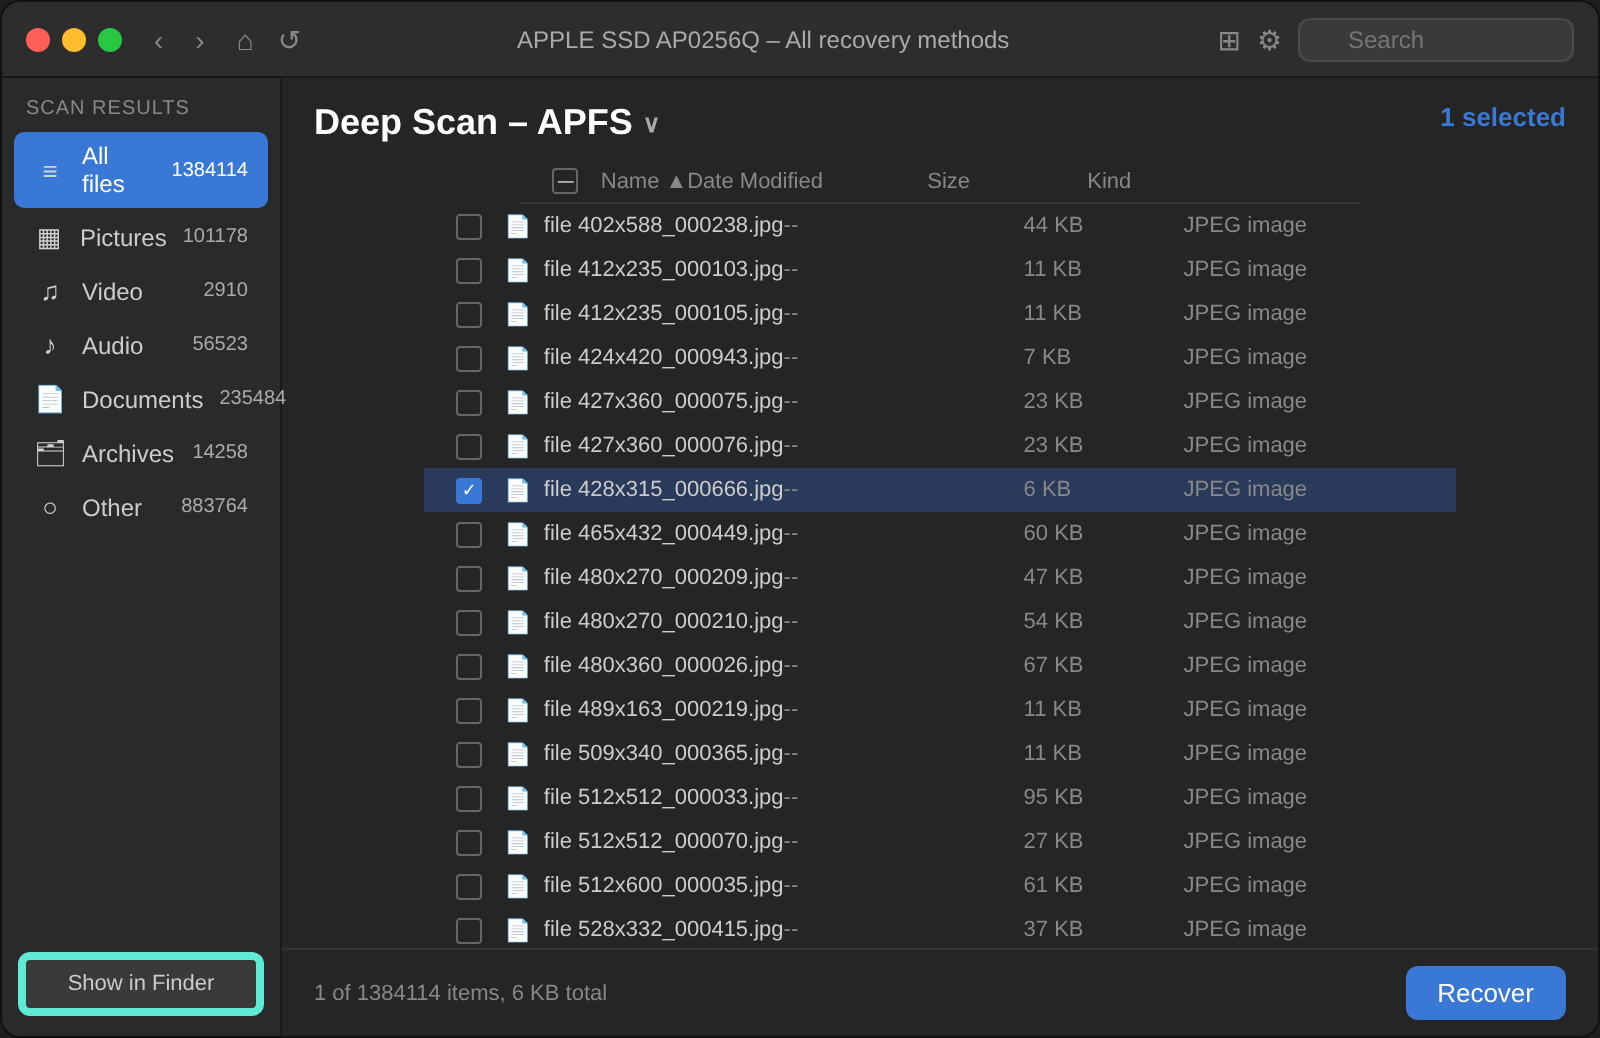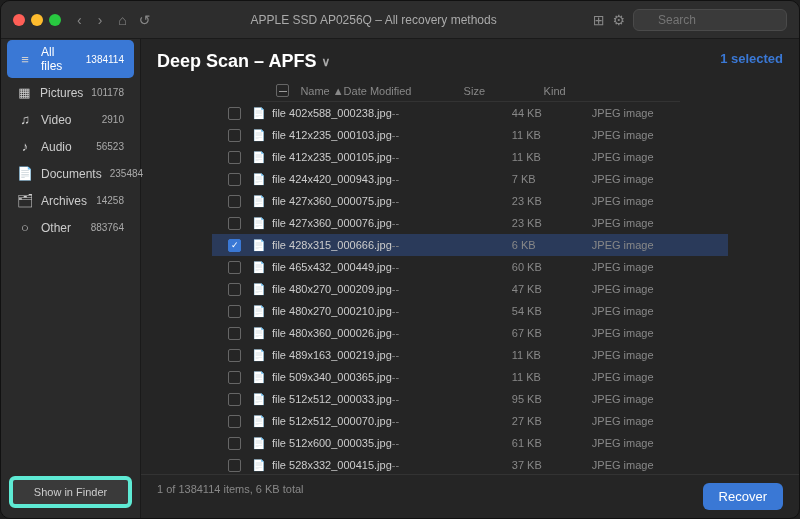--- a/index.html
+++ b/index.html
@@ -92,21 +92,21 @@
       border: none;
     }
 
     .search-box {
       background: #3a3a3a;
       border: 1px solid #4a4a4a;
       border-radius: 6px;
       padding: 3px 24px 3px 24px;
       color: #ccc;
       font-size: 12px;
-      width: 154px;
+      width: 138px;
       outline: none;
       position: relative;
     }
 
     .search-wrap {
       position: relative;
       display: flex;
       align-items: center;
     }
 
@@ -339,20 +339,21 @@
     }
 
     .row-kind {
       color: #888;
     }
 
     
     .content-footer {
       padding: 8px 16px;
       display: flex;
+      align-items: center;
       justify-content: space-between;
       border-top: 1px solid #333;
       flex-shrink: 0;
     }
 
     .footer-info {
       font-size: 11px;
       color: #888;
     }
 
@@ -409,20 +410,21 @@
       <div class="search-wrap">
         <span class="search-icon-inline">🔍</span>
         <input class="search-box" type="text" placeholder="Search" style="">
       </div>
     </div>
   </div>
 
   <div class="main-layout">
 
     <div class="sidebar">
+      <div class="sidebar-section-label">Scan results</div>
 
       <div class="sidebar-item active">
         <span class="sidebar-icon">≡</span>
         <span class="sidebar-label">All files</span>
         <span class="sidebar-count">1384114</span>
       </div>
 
       <div class="sidebar-item">
         <span class="sidebar-icon">▦</span>
         <span class="sidebar-label">Pictures</span>

